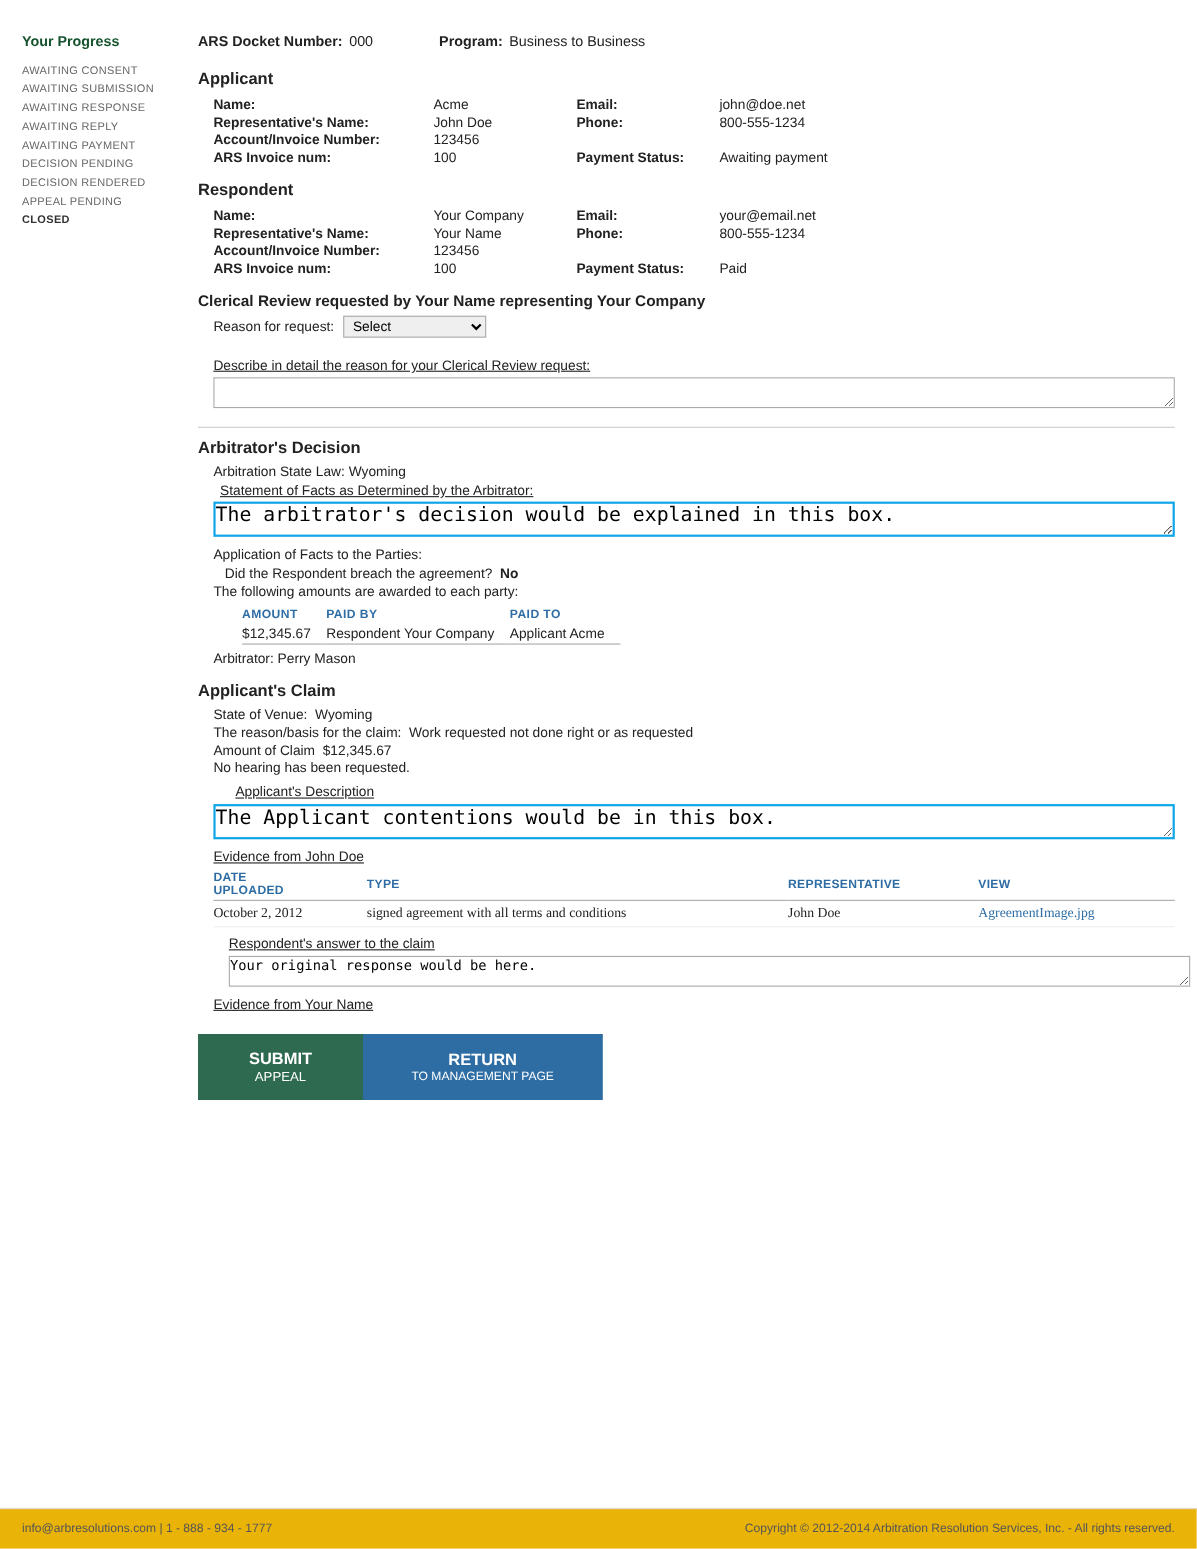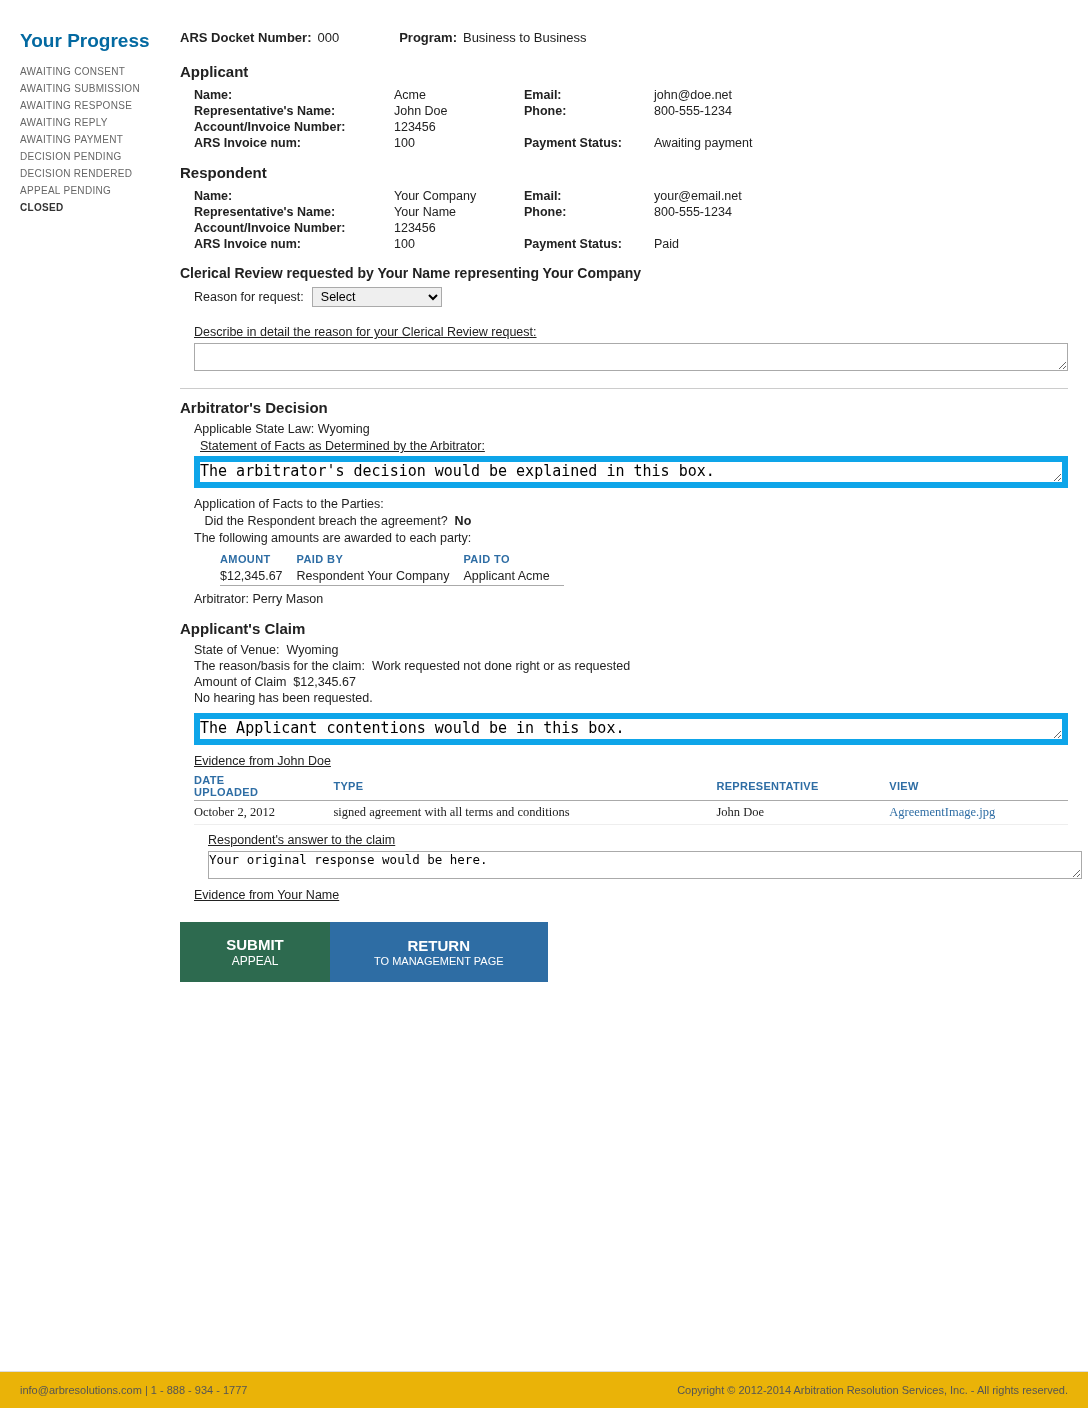--- a/index.html
+++ b/index.html
@@ -4,21 +4,21 @@
   <style>
     * { box-sizing: border-box; margin: 0; padding: 0; }
     body { font-family: Arial, sans-serif; font-size: 13px; background: #fff; color: #222; }
 
     .page-wrapper { display: flex; min-height: 100vh; flex-direction: column; }
 
     .main-content { display: flex; flex: 1; padding: 30px 20px 20px 20px; }
 
     
     .sidebar { width: 160px; min-width: 160px; padding-right: 10px; }
-    .sidebar-title { color: #0369a1; font-size: 19px; font-weight: bold; margin-bottom: 14px; }
+    .sidebar-title { color: #14532d; font-size: 13px; font-weight: bold; margin-bottom: 14px; }
     .sidebar-item { font-size: 10px; color: #666; text-transform: uppercase; margin-bottom: 6px; letter-spacing: 0.3px; }
     .sidebar-item.active { color: #333; font-weight: bold; }
 
     
     .main-panel { flex: 1; }
 
     .header-row { display: flex; align-items: flex-start; margin-bottom: 18px; gap: 60px; }
     .docket-block { display: flex; align-items: center; gap: 6px; }
     .docket-label { font-weight: bold; font-size: 13px; }
     .program-block { display: flex; align-items: center; gap: 6px; }
@@ -40,21 +40,21 @@
     .clerical-row label { margin-right: 8px; }
     .clerical-row select { font-size: 12.5px; padding: 1px 4px; border: 1px solid #aaa; min-width: 130px; }
     .clerical-describe { margin-left: 14px; font-size: 12.5px; margin-bottom: 4px; text-decoration: underline; }
     .clerical-textarea { width: calc(100% - 14px); margin-left: 14px; height: 28px; border: 1px solid #aaa; font-size: 12.5px; resize: vertical; }
 
     .divider { border: none; border-top: 1px solid #ccc; margin: 10px 0; }
 
     .arb-section-title { font-size: 15px; font-weight: bold; margin-bottom: 6px; }
     .arb-field { font-size: 12.5px; margin-bottom: 3px; margin-left: 14px; }
     .arb-underline { text-decoration: underline; margin-left: 20px; }
-    .arb-textarea { width: calc(100% - 14px); margin-left: 14px; height: 32px; border: 6px solid #0ea5e9; font-size: 15px; resize: vertical; margin-bottom: 6px; }
+    .arb-textarea { width: calc(100% - 14px); margin-left: 14px; height: 32px; border: 2px solid #0ea5e9; font-size: 18px; resize: vertical; margin-bottom: 6px; }
     .arb-bold { font-weight: bold; }
 
     .amounts-table { margin-left: 40px; margin-top: 6px; margin-bottom: 6px; width: auto; border-collapse: collapse; }
     .amounts-table th { font-size: 11px; font-weight: bold; color: #2e6da4; text-transform: uppercase; padding: 2px 14px 2px 0; text-align: left; letter-spacing: 0.4px; }
     .amounts-table td { font-size: 12.5px; padding: 2px 14px 2px 0; border-bottom: 1px solid #aaa; }
 
     .applicant-claim-section { margin-bottom: 10px; }
     .claim-field { margin-left: 14px; font-size: 12.5px; margin-bottom: 2px; }
 
     .evidence-section { margin-left: 14px; font-size: 12.5px; margin-bottom: 4px; }
@@ -176,21 +176,21 @@
         </div>
         <div class="clerical-describe">Describe in detail the reason for your Clerical Review request:</div>
         <textarea class="clerical-textarea" style=""></textarea>
       </div>
 
       <hr class="divider">
 
       <div class="section-block">
         <div class="arb-section-title">Arbitrator's Decision</div>
         <div class="arb-field">
-          <span>Applicable State Law:</span>
+          <span>Arbitration State Law:</span>
           <span>Wyoming</span>
         </div>
         <div class="arb-field arb-underline">Statement of Facts as Determined by the Arbitrator:</div>
         <textarea class="arb-textarea" readonly="" style="">The arbitrator's decision would be explained in this box.</textarea>
         <div class="arb-field">Application of Facts to the Parties:</div>
         <div class="arb-field">
           &nbsp;&nbsp;&nbsp;<span>Did the Respondent breach the agreement?</span>
           &nbsp;<span class="arb-bold">No</span>
         </div>
         <div class="arb-field">The following amounts are awarded to each party:</div>
@@ -226,20 +226,21 @@
           <span>The reason/basis for the claim:</span>
           &nbsp;<span>Work requested not done right or as requested</span>
         </div>
         <div class="claim-field">
           <span>Amount of Claim</span>
           &nbsp;<span>$12,345.67</span>
         </div>
         <div class="claim-field no-hearing">No hearing has been requested.</div>
 
         <div style="margin-top:8px; margin-left:14px;">
+          <div class="arb-underline" style="font-size:12.5px; margin-bottom:4px;">Applicant's Description</div>
           <textarea class="arb-textarea" style="width: 100%; margin-left: 0px;" readonly="">The Applicant contentions would be in this box.</textarea>
         </div>
 
         <div class="evidence-section">
           <div class="evidence-from">Evidence from John Doe</div>
           <table class="evidence-table">
             <thead>
               <tr>
                 <th>DATE<br>UPLOADED</th>
                 <th>TYPE</th>

